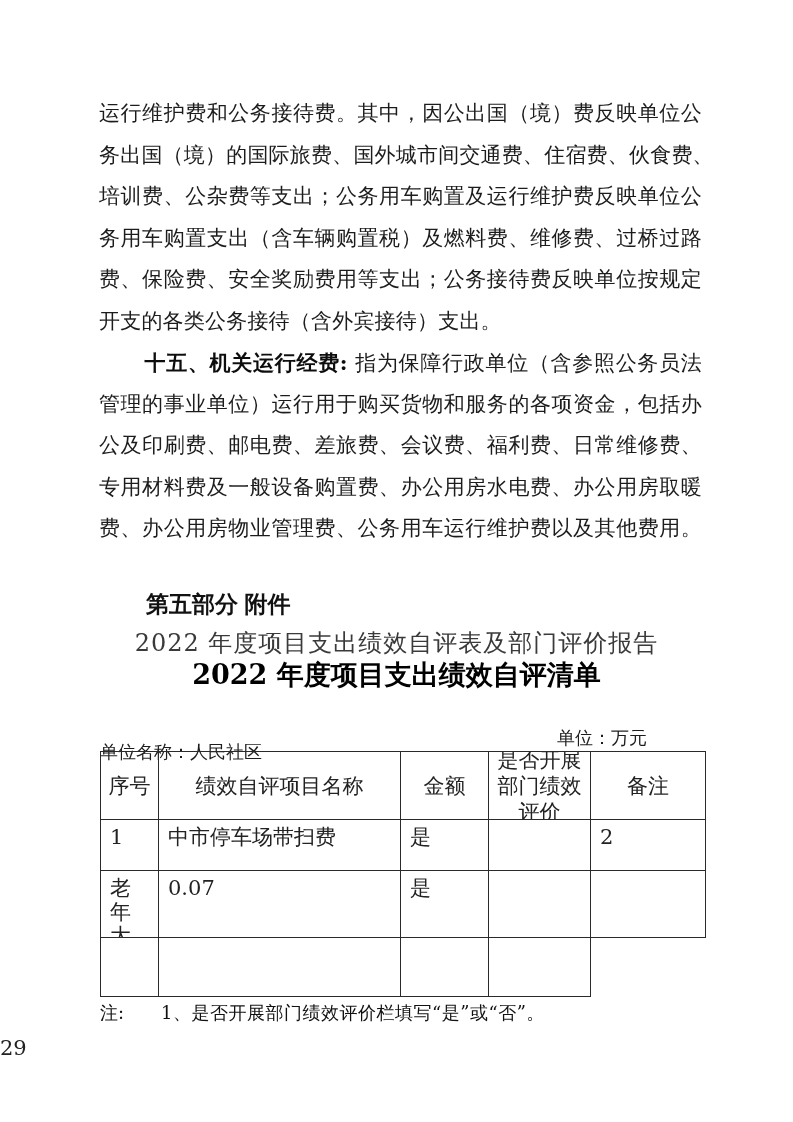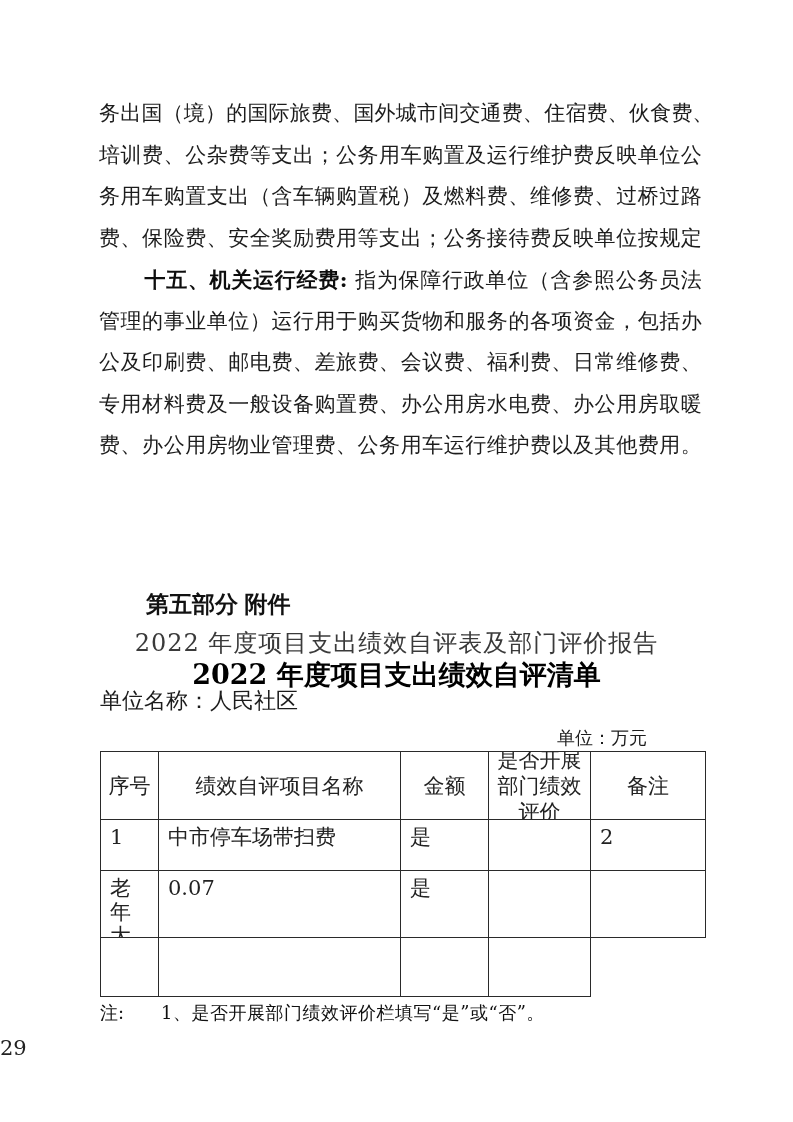--- a/index.html
+++ b/index.html
@@ -36,21 +36,21 @@
   .subtitle {
     position:absolute; left:0; top:627px; width:100%;
     text-align:center; font-size:24px; color:#3a3a3a;
     letter-spacing:1px;
   }
   .doc-title {
     position:absolute; left:0; top:657px; width:100%;
     text-align:center; font-size:27px; font-weight:bold; color:#000000;
   }
   
-  .meta-name { position:absolute; left:100px; top:686px; font-size:22px; }
+  .meta-name { position:absolute; left:100px; top:740px; font-size:18px; }
   .meta-unit { position:absolute; left:557px; top:726px; font-size:18px; }
   
   .tbl {
     position:absolute; left:100px; top:751px;
     display:grid;
     grid-template-columns:58px 242px 88px 102px 115px;
     grid-template-rows:68px 51px 67px 59px;
     border-left:1.5px solid #2a2a2a;
     border-top:1.5px solid #2a2a2a;
     font-size:21px;
@@ -75,24 +75,26 @@
     position:absolute; left:0; top:1036px; width:100%;
     text-align:left; font-size:21px; color:#222;
   }
 </style>
 </head>
 <body>
 
 <div class="page">
 
   <div class="body-text">
+    <div class="bline">运行维护费和公务接待费。其中，因公出国（境）费反映单位公</div>
     <div class="bline">务出国（境）的国际旅费、国外城市间交通费、住宿费、伙食费、</div>
     <div class="bline">培训费、公杂费等支出；公务用车购置及运行维护费反映单位公</div>
     <div class="bline">务用车购置支出（含车辆购置税）及燃料费、维修费、过桥过路</div>
     <div class="bline">费、保险费、安全奖励费用等支出；公务接待费反映单位按规定</div>
+    <div class="bline endl">开支的各类公务接待（含外宾接待）支出。</div>
 
     <div class="bline"><span class="indent"></span><span class="lead-bold">十五、机关运行经费:</span> <span>指为保障行政单位（含参照公务员法</span></div>
     <div class="bline">管理的事业单位）运行用于购买货物和服务的各项资金，包括办</div>
     <div class="bline">公及印刷费、邮电费、差旅费、会议费、福利费、日常维修费、</div>
     <div class="bline">专用材料费及一般设备购置费、办公用房水电费、办公用房取暖</div>
     <div class="bline">费、办公用房物业管理费、公务用车运行维护费以及其他费用。</div>
   </div>
 
   <div class="section-heading">第五部分 附件</div>
   <div class="subtitle">2022 年度项目支出绩效自评表及部门评价报告</div>

